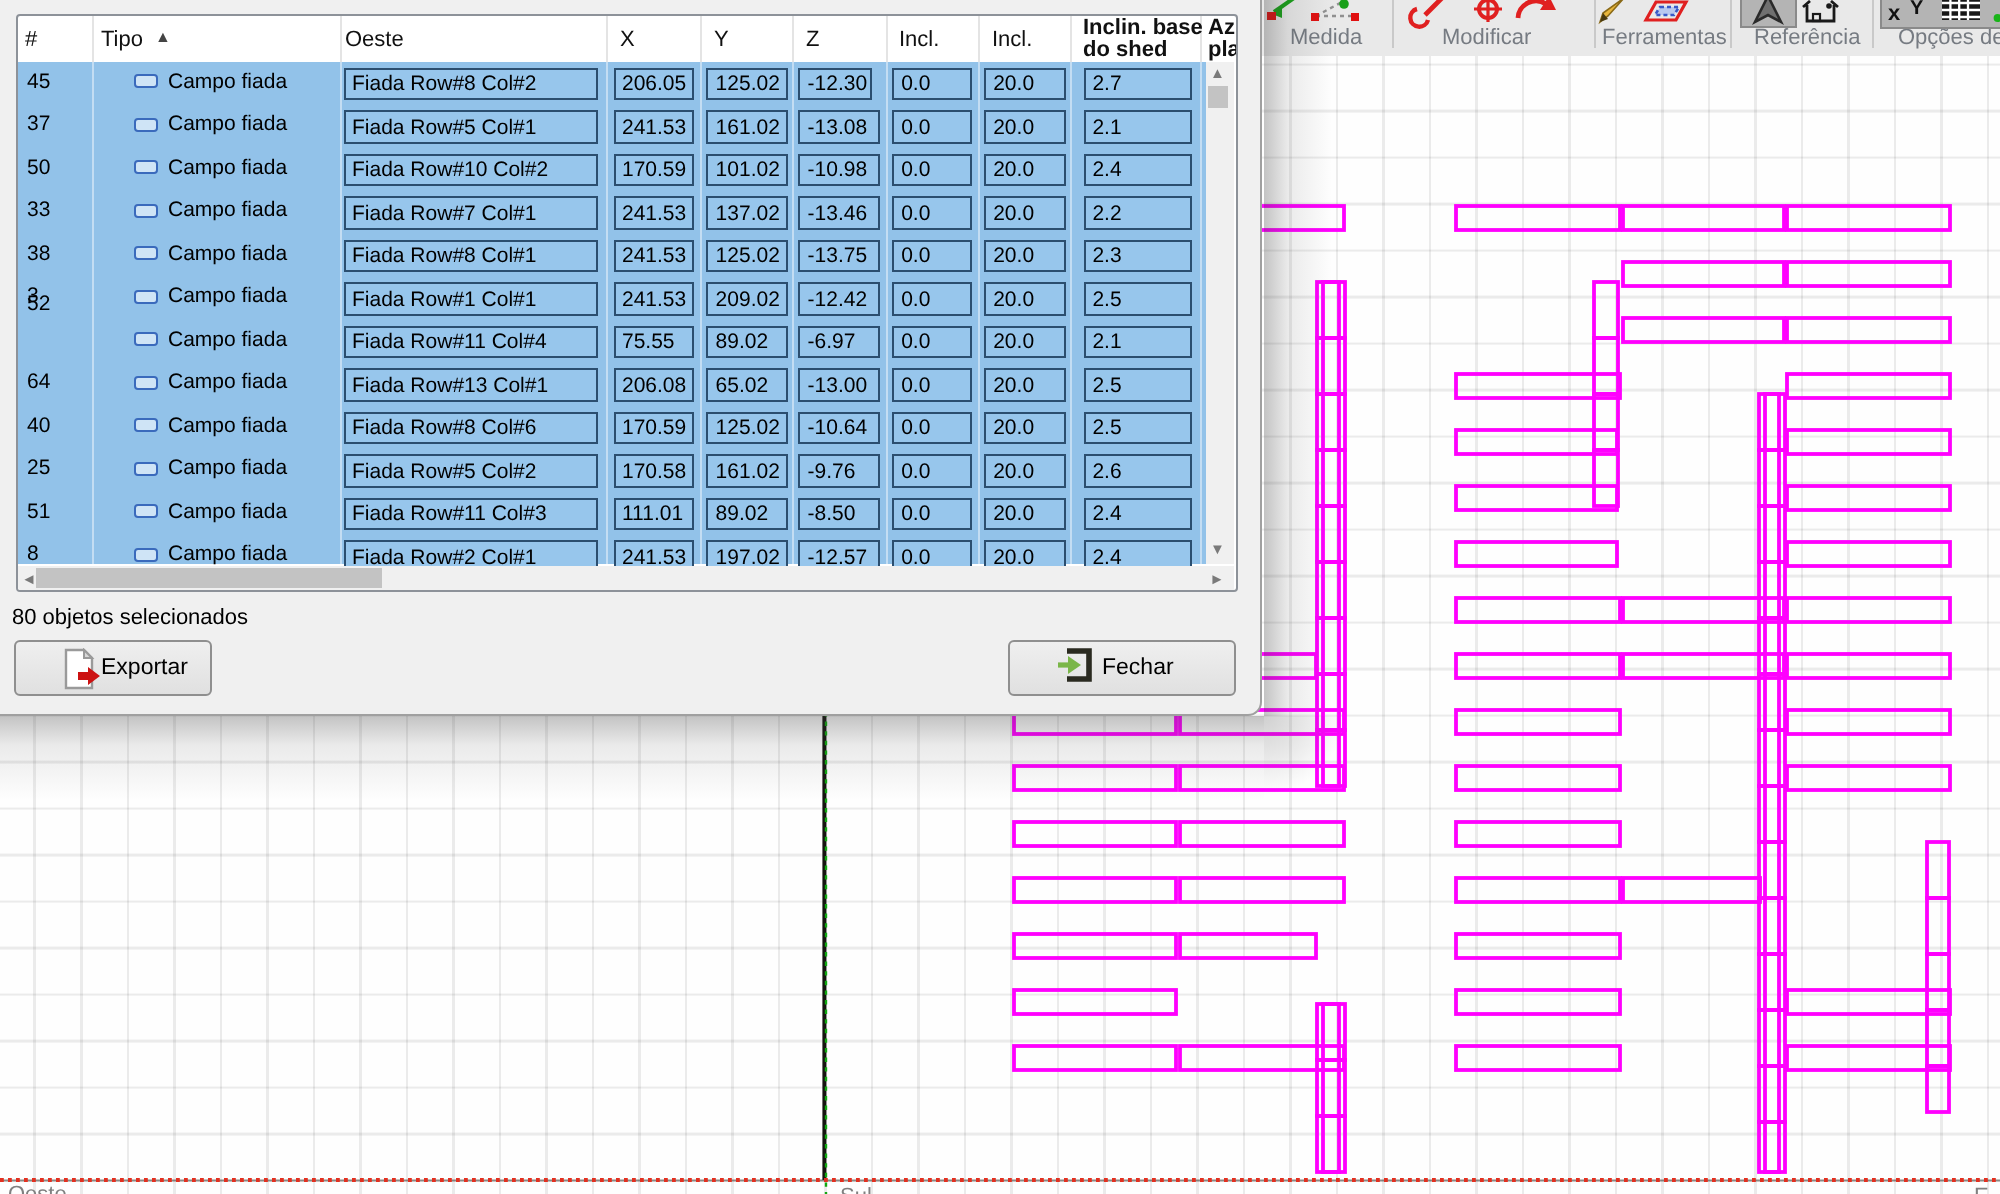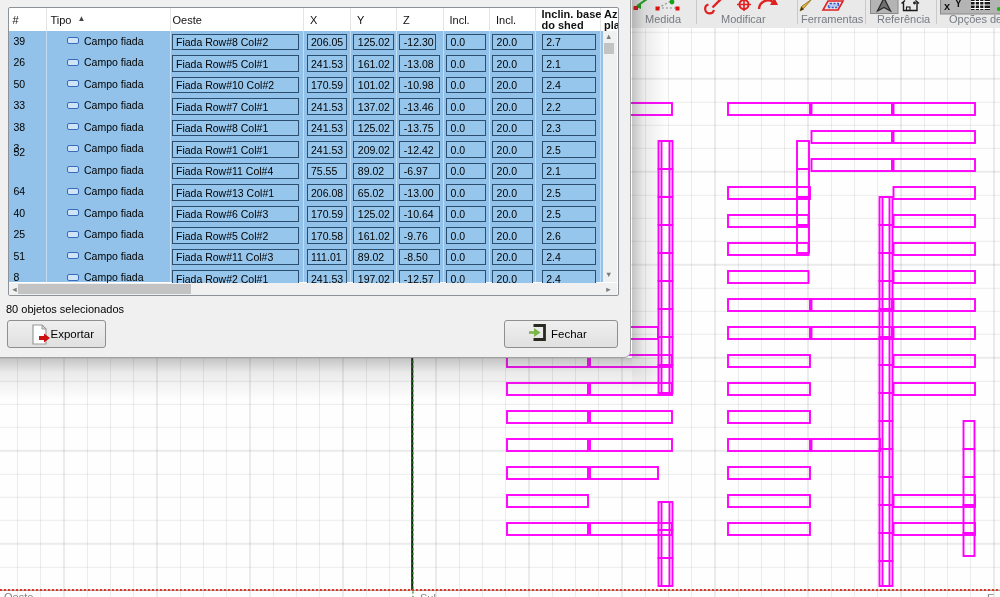--- a/index.html
+++ b/index.html
@@ -217,31 +217,31 @@
   <text x="4" y="600.5" font-size="11" fill="#808080" font-family="Liberation Sans">Oeste</text>
   <text x="420" y="601.5" font-size="11" fill="#808080" font-family="Liberation Sans">Sul</text>
   <text x="987" y="601.5" font-size="11" fill="#808080" font-family="Liberation Sans">E</text>
  </svg>
  <div id="shadowR"></div>
     <div id="shadowB"></div>
     <div id="shadowC"></div>
  <div id="dialog">
   <div id="grid">
    <div id="bluearea"></div>
-   <div class="rnum" style="top:27.4px">39</div>
+   <div class="rnum" style="top:27.4px">45</div>
 <div class="ticon" style="top:29.7px"></div>
 <div class="ttxt" style="top:27.4px">Campo fiada</div>
 <div class="cbox" style="left:162.5px;top:26.2px;width:127.5px">Fiada Row#8 Col#2</div>
 <div class="cbox" style="left:297.5px;top:26.2px;width:40.5px">206.05</div>
 <div class="cbox" style="left:344.3px;top:26.2px;width:40.7px">125.02</div>
 <div class="cbox" style="left:390.3px;top:26.2px;width:37px">-12.30</div>
 <div class="cbox" style="left:437.1px;top:26.2px;width:40.4px">0.0</div>
 <div class="cbox" style="left:483.1px;top:26.2px;width:40.9px">20.0</div>
 <div class="cbox" style="left:532.7px;top:26.2px;width:54.3px">2.7</div>
-<div class="rnum" style="top:48.9px">26</div>
+<div class="rnum" style="top:48.9px">37</div>
 <div class="ticon" style="top:51.2px"></div>
 <div class="ttxt" style="top:48.9px">Campo fiada</div>
 <div class="cbox" style="left:162.5px;top:47.7px;width:127.5px">Fiada Row#5 Col#1</div>
 <div class="cbox" style="left:297.5px;top:47.7px;width:40.5px">241.53</div>
 <div class="cbox" style="left:344.3px;top:47.7px;width:40.7px">161.02</div>
 <div class="cbox" style="left:390.3px;top:47.7px;width:41.2px">-13.08</div>
 <div class="cbox" style="left:437.1px;top:47.7px;width:40.4px">0.0</div>
 <div class="cbox" style="left:483.1px;top:47.7px;width:40.9px">20.0</div>
 <div class="cbox" style="left:532.7px;top:47.7px;width:54.3px">2.1</div>
 <div class="rnum" style="top:70.4px">50</div>
@@ -300,21 +300,21 @@
 <div class="cbox" style="left:162.5px;top:176.7px;width:127.5px">Fiada Row#13 Col#1</div>
 <div class="cbox" style="left:297.5px;top:176.7px;width:40.5px">206.08</div>
 <div class="cbox" style="left:344.3px;top:176.7px;width:40.7px">65.02</div>
 <div class="cbox" style="left:390.3px;top:176.7px;width:41.2px">-13.00</div>
 <div class="cbox" style="left:437.1px;top:176.7px;width:40.4px">0.0</div>
 <div class="cbox" style="left:483.1px;top:176.7px;width:40.9px">20.0</div>
 <div class="cbox" style="left:532.7px;top:176.7px;width:54.3px">2.5</div>
 <div class="rnum" style="top:199.4px">40</div>
 <div class="ticon" style="top:201.7px"></div>
 <div class="ttxt" style="top:199.4px">Campo fiada</div>
-<div class="cbox" style="left:162.5px;top:198.2px;width:127.5px">Fiada Row#6 Col#3</div>
+<div class="cbox" style="left:162.5px;top:198.2px;width:127.5px">Fiada Row#8 Col#6</div>
 <div class="cbox" style="left:297.5px;top:198.2px;width:40.5px">170.59</div>
 <div class="cbox" style="left:344.3px;top:198.2px;width:40.7px">125.02</div>
 <div class="cbox" style="left:390.3px;top:198.2px;width:41.2px">-10.64</div>
 <div class="cbox" style="left:437.1px;top:198.2px;width:40.4px">0.0</div>
 <div class="cbox" style="left:483.1px;top:198.2px;width:40.9px">20.0</div>
 <div class="cbox" style="left:532.7px;top:198.2px;width:54.3px">2.5</div>
 <div class="rnum" style="top:220.9px">25</div>
 <div class="ticon" style="top:223.2px"></div>
 <div class="ttxt" style="top:220.9px">Campo fiada</div>
 <div class="cbox" style="left:162.5px;top:219.7px;width:127.5px">Fiada Row#5 Col#2</div>

